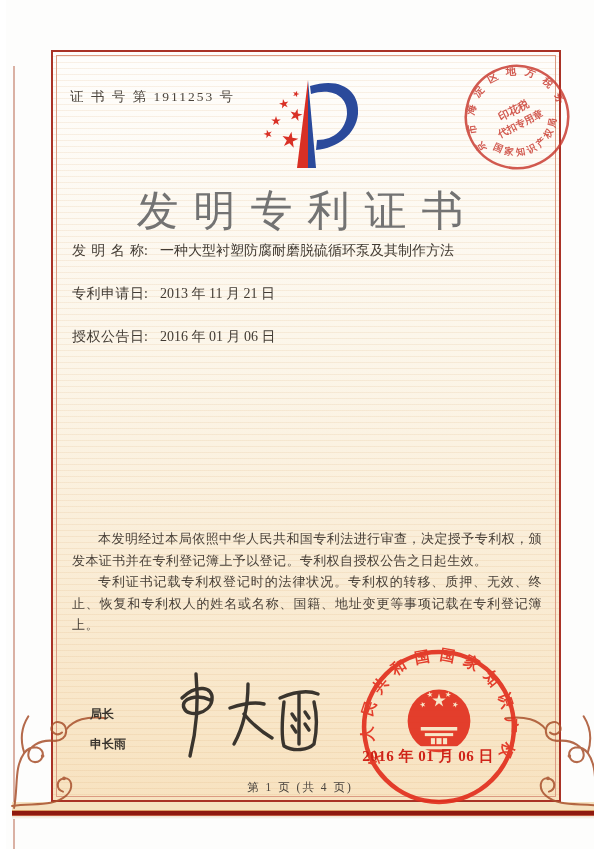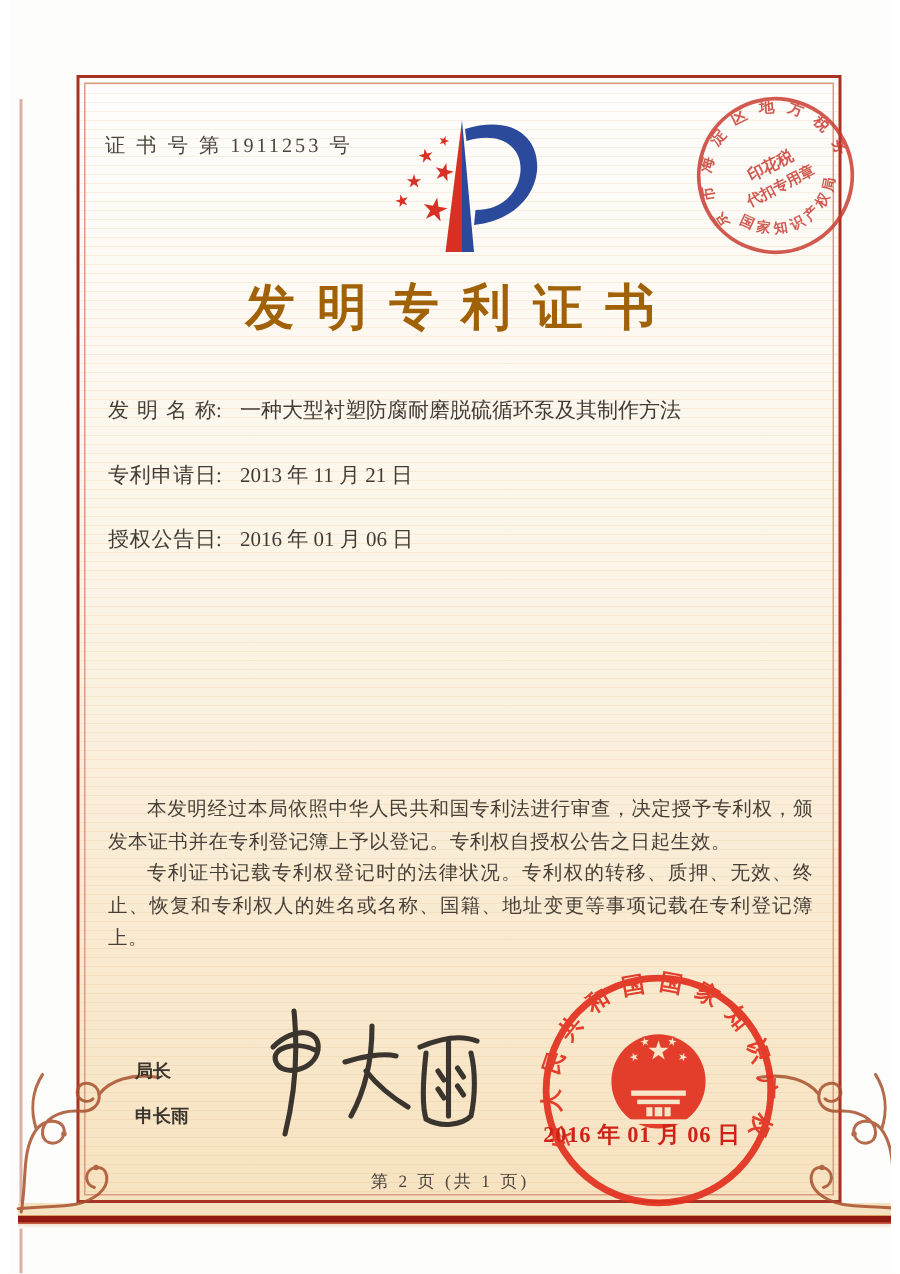--- a/index.html
+++ b/index.html
@@ -41,23 +41,23 @@
       #efe3d0 14px,#fdfcfa 17px);
     z-index:0;
   }
 
   .content{position:absolute;inset:0;z-index:3;}
   .cert-no{position:absolute;left:64px;top:88px;font-size:13.5px;
     letter-spacing:2px;color:#4c453d;}
   .logo-svg{position:absolute;left:240px;top:74px;width:120px;height:108px;}
   .tax-svg{position:absolute;left:452px;top:58px;width:118px;height:118px;opacity:.82;}
   .cert-title{position:absolute;left:0;right:0;top:183px;text-align:center;
-    font-size:33px;font-weight:bold;letter-spacing:15px;text-indent:15px;
-    color:#a16207;}
-  .fields{position:absolute;left:66px;top:264px;width:470px;}
+    font-size:42px;font-weight:normal;letter-spacing:15px;text-indent:15px;
+    color:#737373;}
+  .fields{position:absolute;left:66px;top:240px;width:470px;}
   .f-row{margin-bottom:21px;line-height:22px;font-size:14px;color:#423b33;
     white-space:nowrap;}
   .f-label{display:inline-block;width:72px;text-align:justify;text-align-last:justify;
     vertical-align:top;}
   .f-colon{display:inline-block;width:6px;}
   .f-value{padding-left:10px;}
   .body-text{position:absolute;left:66px;top:496px;width:470px;
     font-size:13px;line-height:21.5px;color:#473f37;letter-spacing:0.4px;margin-top:32px;}
   .body-text p{margin:0;text-indent:2em;text-align:justify;}
   .officer{position:absolute;left:84px;top:699px;
@@ -205,15 +205,15 @@
             <rect x="72" y="91" width="4" height="6"></rect>
             <rect x="84" y="91" width="4" height="6"></rect>
             <rect x="77.5" y="91" width="5" height="6"></rect>
             <rect x="58" y="99" width="44" height="3"></rect>
           </g>
         </g>
       </g>
     </svg>
     <div class="seal-date">2016 年 01 月 06 日</div>
 
-    <div class="footer">第 2 页 (共 1 页)</div>
+    <div class="footer">第 1 页 (共 4 页)</div>
   </div>
 </div>
 
 </body></html>

